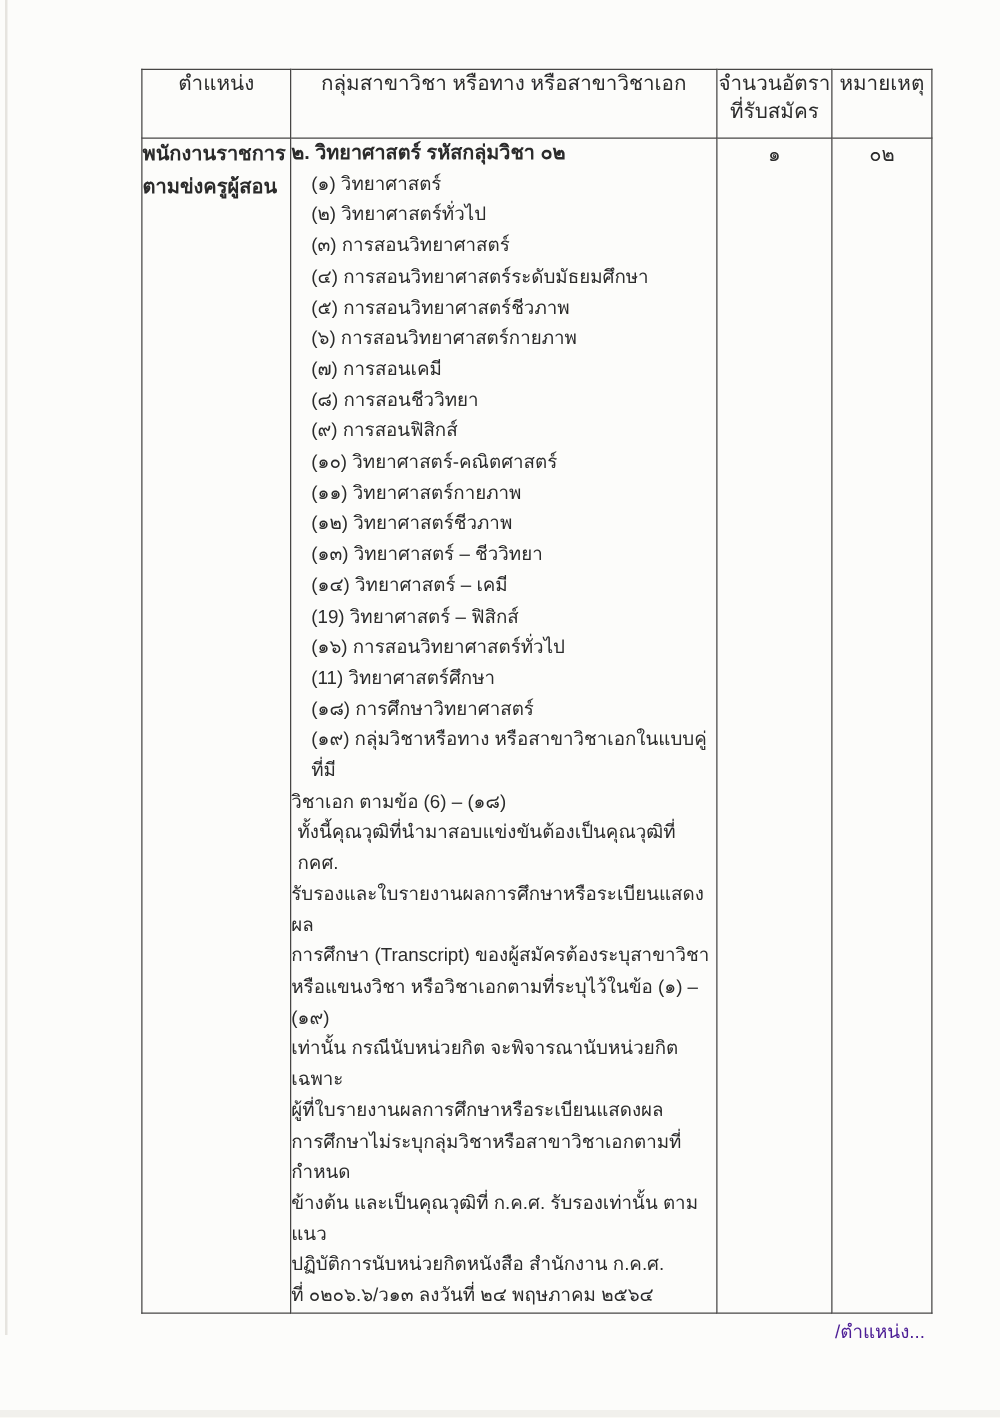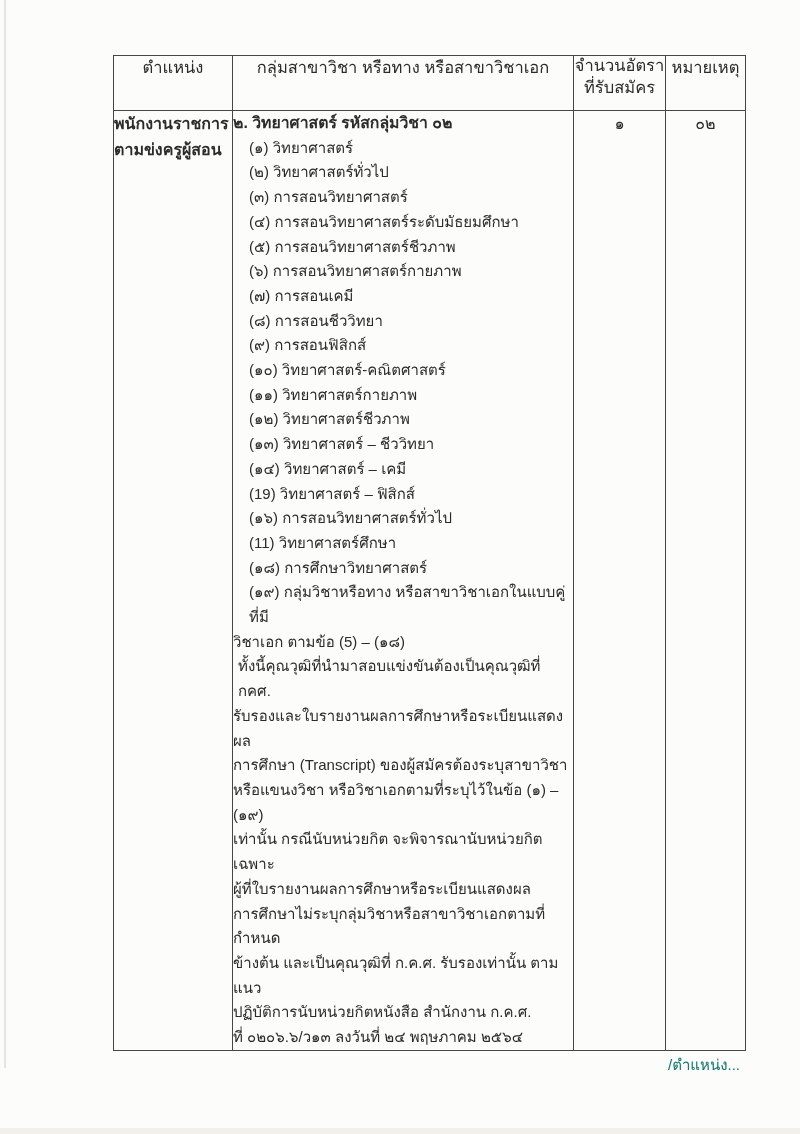--- a/index.html
+++ b/index.html
@@ -20,34 +20,34 @@
   }
   .doc-table th,.doc-table td{
     border:1.6px solid #474645;
     vertical-align:top;
     padding:0;
   }
   .doc-table thead tr{height:55px;margin-top:23px;}
   .doc-table tbody tr{height:783px;}
 
   th{font-weight:normal;font-size:16.5px;line-height:23px;text-align:center;padding-top:7px;}
-  .th-stack div{line-height:22px;font-family:Liberation Mono, monospace;}
+  .th-stack div{line-height:22px;}
 
   .cell-position{font-size:16px;line-height:26px;padding:6px 4px 0 7px;font-weight:bold;}
   .cell-group{font-size:15px;line-height:24.7px;padding:3px 4px 0 5px;margin-left:10px;}
   .group-heading{font-weight:bold;font-size:15.8px;}
   .major-item{padding-left:16px;}
   .major-wrap{padding-left:0;}
   .note-block{}
   .note-line:first-child{padding-left:5px;}
   .cell-count,.cell-remark{text-align:center;font-size:16px;padding-top:6px;}
 
   .footer-note{
     position:absolute;left:668px;top:1053px;
-    font-size:15px;color:#0f766e;
+    font-size:15px;color:#4c1d95;
   }
 </style>
 </head>
 <body>
 
 <div class="page">
 
   <div class="scan-edge"></div>
   <div class="scan-shadow-bottom"></div>
 
@@ -97,21 +97,21 @@
               <div class="major-item">(๑๑) วิทยาศาสตร์กายภาพ</div>
               <div class="major-item">(๑๒) วิทยาศาสตร์ชีวภาพ</div>
               <div class="major-item">(๑๓) วิทยาศาสตร์ – ชีววิทยา</div>
               <div class="major-item">(๑๔) วิทยาศาสตร์ – เคมี</div>
               <div class="major-item">(19) วิทยาศาสตร์ – ฟิสิกส์</div>
               <div class="major-item">(๑๖) การสอนวิทยาศาสตร์ทั่วไป</div>
               <div class="major-item">(11) วิทยาศาสตร์ศึกษา</div>
               <div class="major-item">(๑๘) การศึกษาวิทยาศาสตร์</div>
             </div>
           <div class="major-item">(๑๙) กลุ่มวิชาหรือทาง หรือสาขาวิชาเอกในแบบคู่ที่มี</div>
-          <div class="major-wrap">วิชาเอก ตามข้อ (5) – (๑๘)</div>
+          <div class="major-wrap">วิชาเอก ตามข้อ (6) – (๑๘)</div>
           <div class="note-block">
               <div class="note-line">ทั้งนี้คุณวุฒิที่นำมาสอบแข่งขันต้องเป็นคุณวุฒิที่ กคศ.</div>
               <div class="note-line">รับรองและใบรายงานผลการศึกษาหรือระเบียนแสดงผล</div>
               <div class="note-line">การศึกษา (Transcript) ของผู้สมัครต้องระบุสาขาวิชา</div>
               <div class="note-line">หรือแขนงวิชา หรือวิชาเอกตามที่ระบุไว้ในข้อ (๑) – (๑๙)</div>
               <div class="note-line">เท่านั้น  กรณีนับหน่วยกิต จะพิจารณานับหน่วยกิตเฉพาะ</div>
               <div class="note-line">ผู้ที่ใบรายงานผลการศึกษาหรือระเบียนแสดงผล</div>
               <div class="note-line">การศึกษาไม่ระบุกลุ่มวิชาหรือสาขาวิชาเอกตามที่กำหนด</div>
               <div class="note-line">ข้างต้น และเป็นคุณวุฒิที่ ก.ค.ศ. รับรองเท่านั้น ตามแนว</div>
               <div class="note-line">ปฏิบัติการนับหน่วยกิตหนังสือ สำนักงาน ก.ค.ศ.</div>

